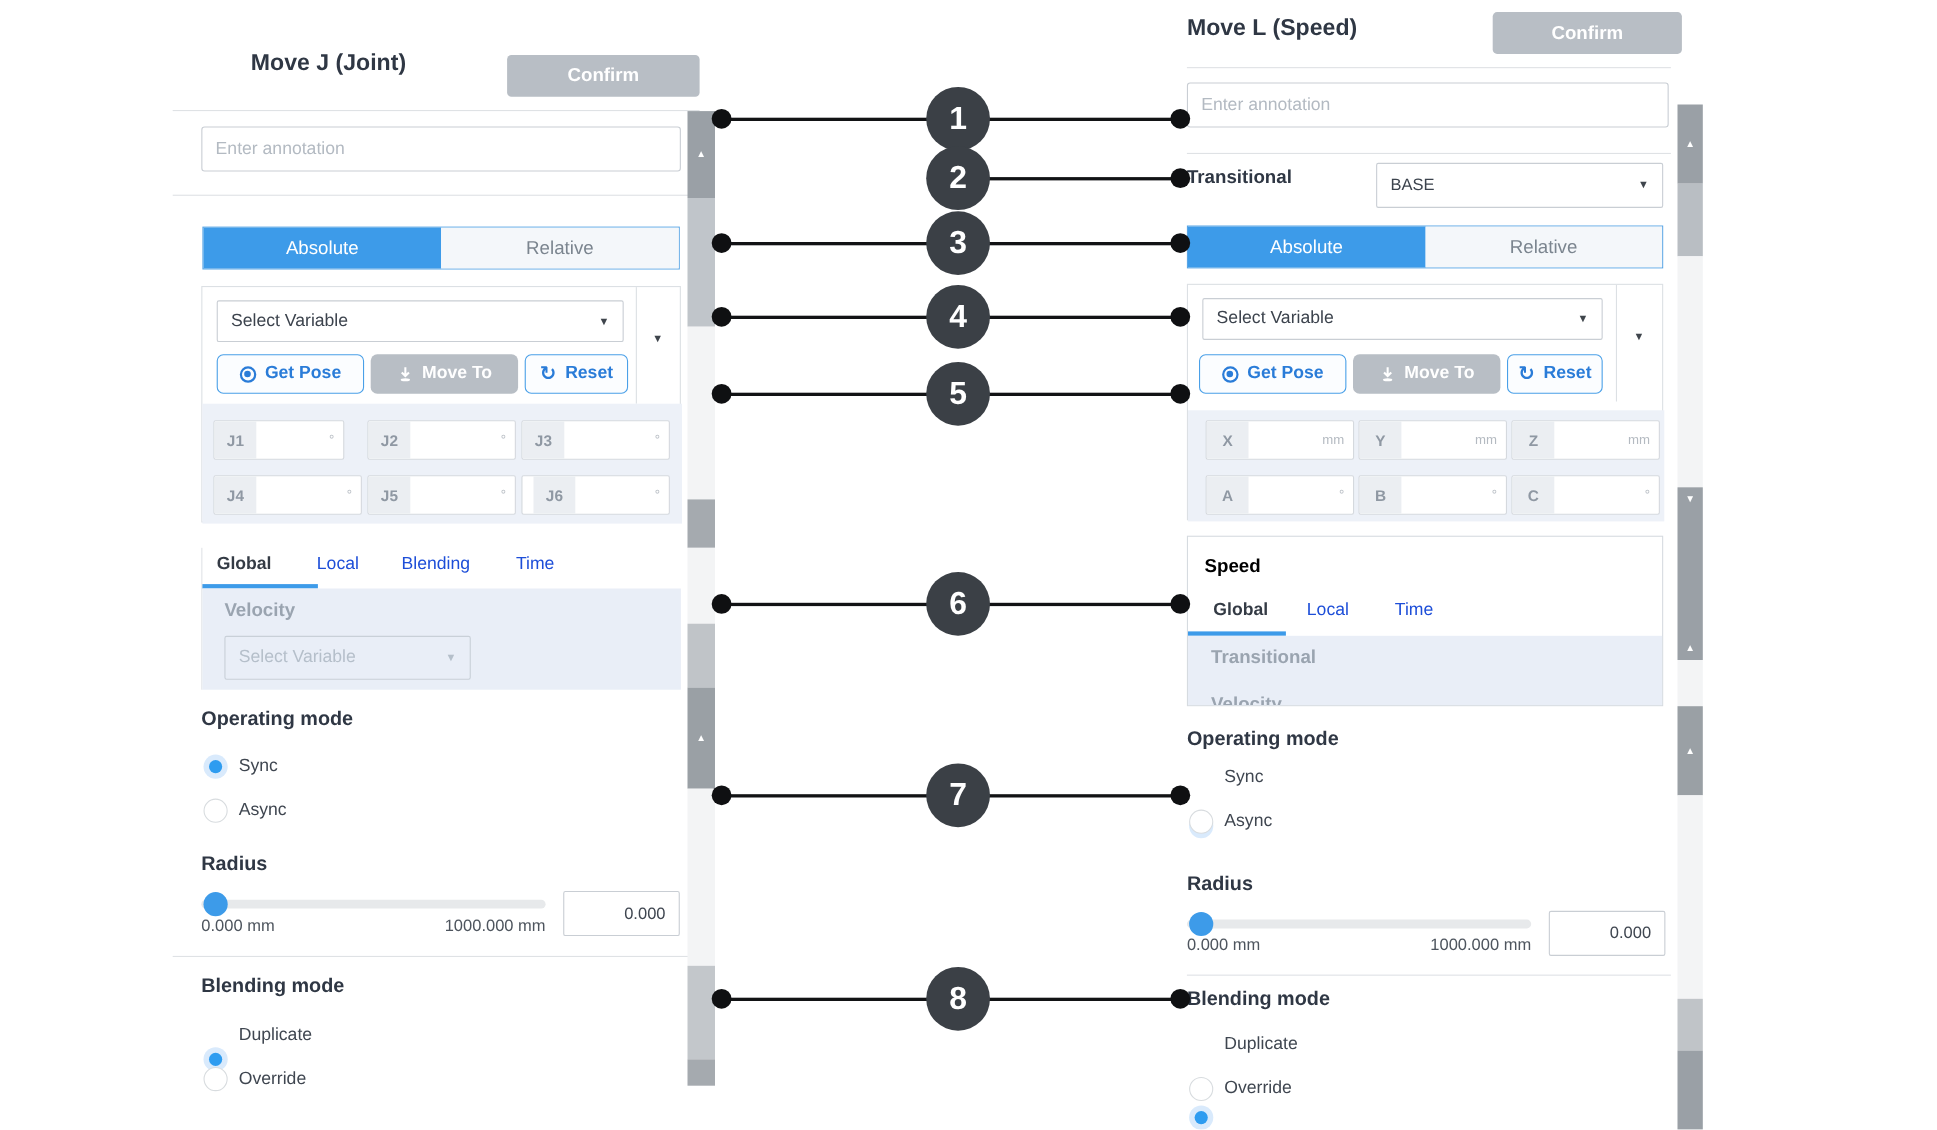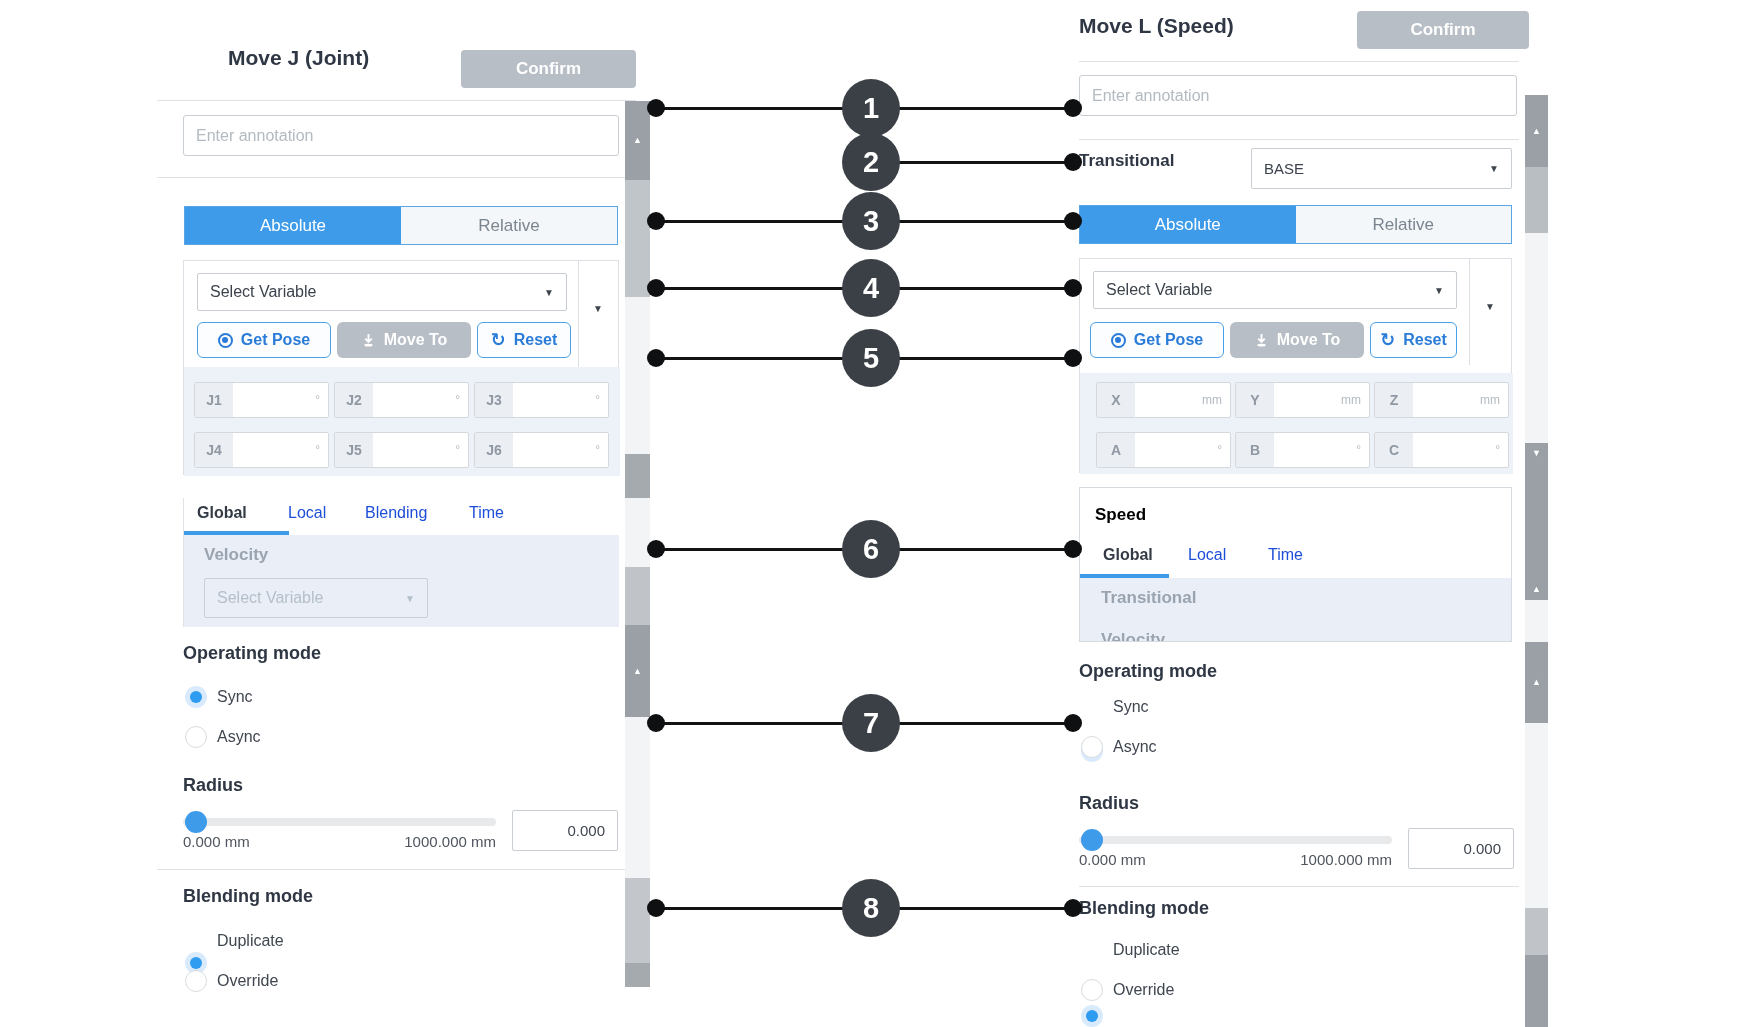--- a/index.html
+++ b/index.html
@@ -96,41 +96,41 @@
         <path d="M8 1v8M4.5 6L8 9.5 11.5 6" stroke="#fff" stroke-width="2" fill="none"></path>
         <ellipse cx="8" cy="13" rx="4.5" ry="1.5" fill="#fff"></ellipse>
       </svg>
       <span>Move To</span>
     </button>
     <button class="abs btn-blue" style="left:293px;top:61px;width:94px;height:36px;">
       <span class="icon-reset">↻</span>
       <span>Reset</span>
     </button>
     <div class="abs grid-zone" style="left:0;top:106px;width:436px;height:109px;">
-      <div class="field" style="left:10px;top:15px;width:135px;height:36px;">
+      <div class="field" style="left:10px;top:15px;width:119px;height:36px;">
         <span class="f-label">J1</span>
         <span class="f-unit">°</span>
       </div>
       <div class="field" style="left:150px;top:15px;width:135px;height:36px;">
         <span class="f-label">J2</span>
         <span class="f-unit">°</span>
       </div>
       <div class="field" style="left:290px;top:15px;width:135px;height:36px;">
         <span class="f-label">J3</span>
         <span class="f-unit">°</span>
       </div>
       <div class="field" style="left:10px;top:65px;width:135px;height:36px;">
         <span class="f-label">J4</span>
         <span class="f-unit">°</span>
       </div>
       <div class="field" style="left:150px;top:65px;width:135px;height:36px;">
         <span class="f-label">J5</span>
         <span class="f-unit">°</span>
       </div>
-      <div class="field" style="left:290px;top:65px;width:135px;height:36px;">
+      <div class="field" style="left:290px;top:65px;width:135px;height:36px;padding-left:10px;">
         <span class="f-label">J6</span>
         <span class="f-unit">°</span>
       </div>
     </div>
   </div>
 
   <div class="abs" style="left:183px;top:498px;width:436px;height:129px;border-left:1px solid #e0e3e7;">
     <span class="subtab active" style="left:13px;top:6px;">Global</span>
     <span class="subtab" style="left:104px;top:6px;">Local</span>
     <span class="subtab" style="left:181px;top:6px;">Blending</span>

